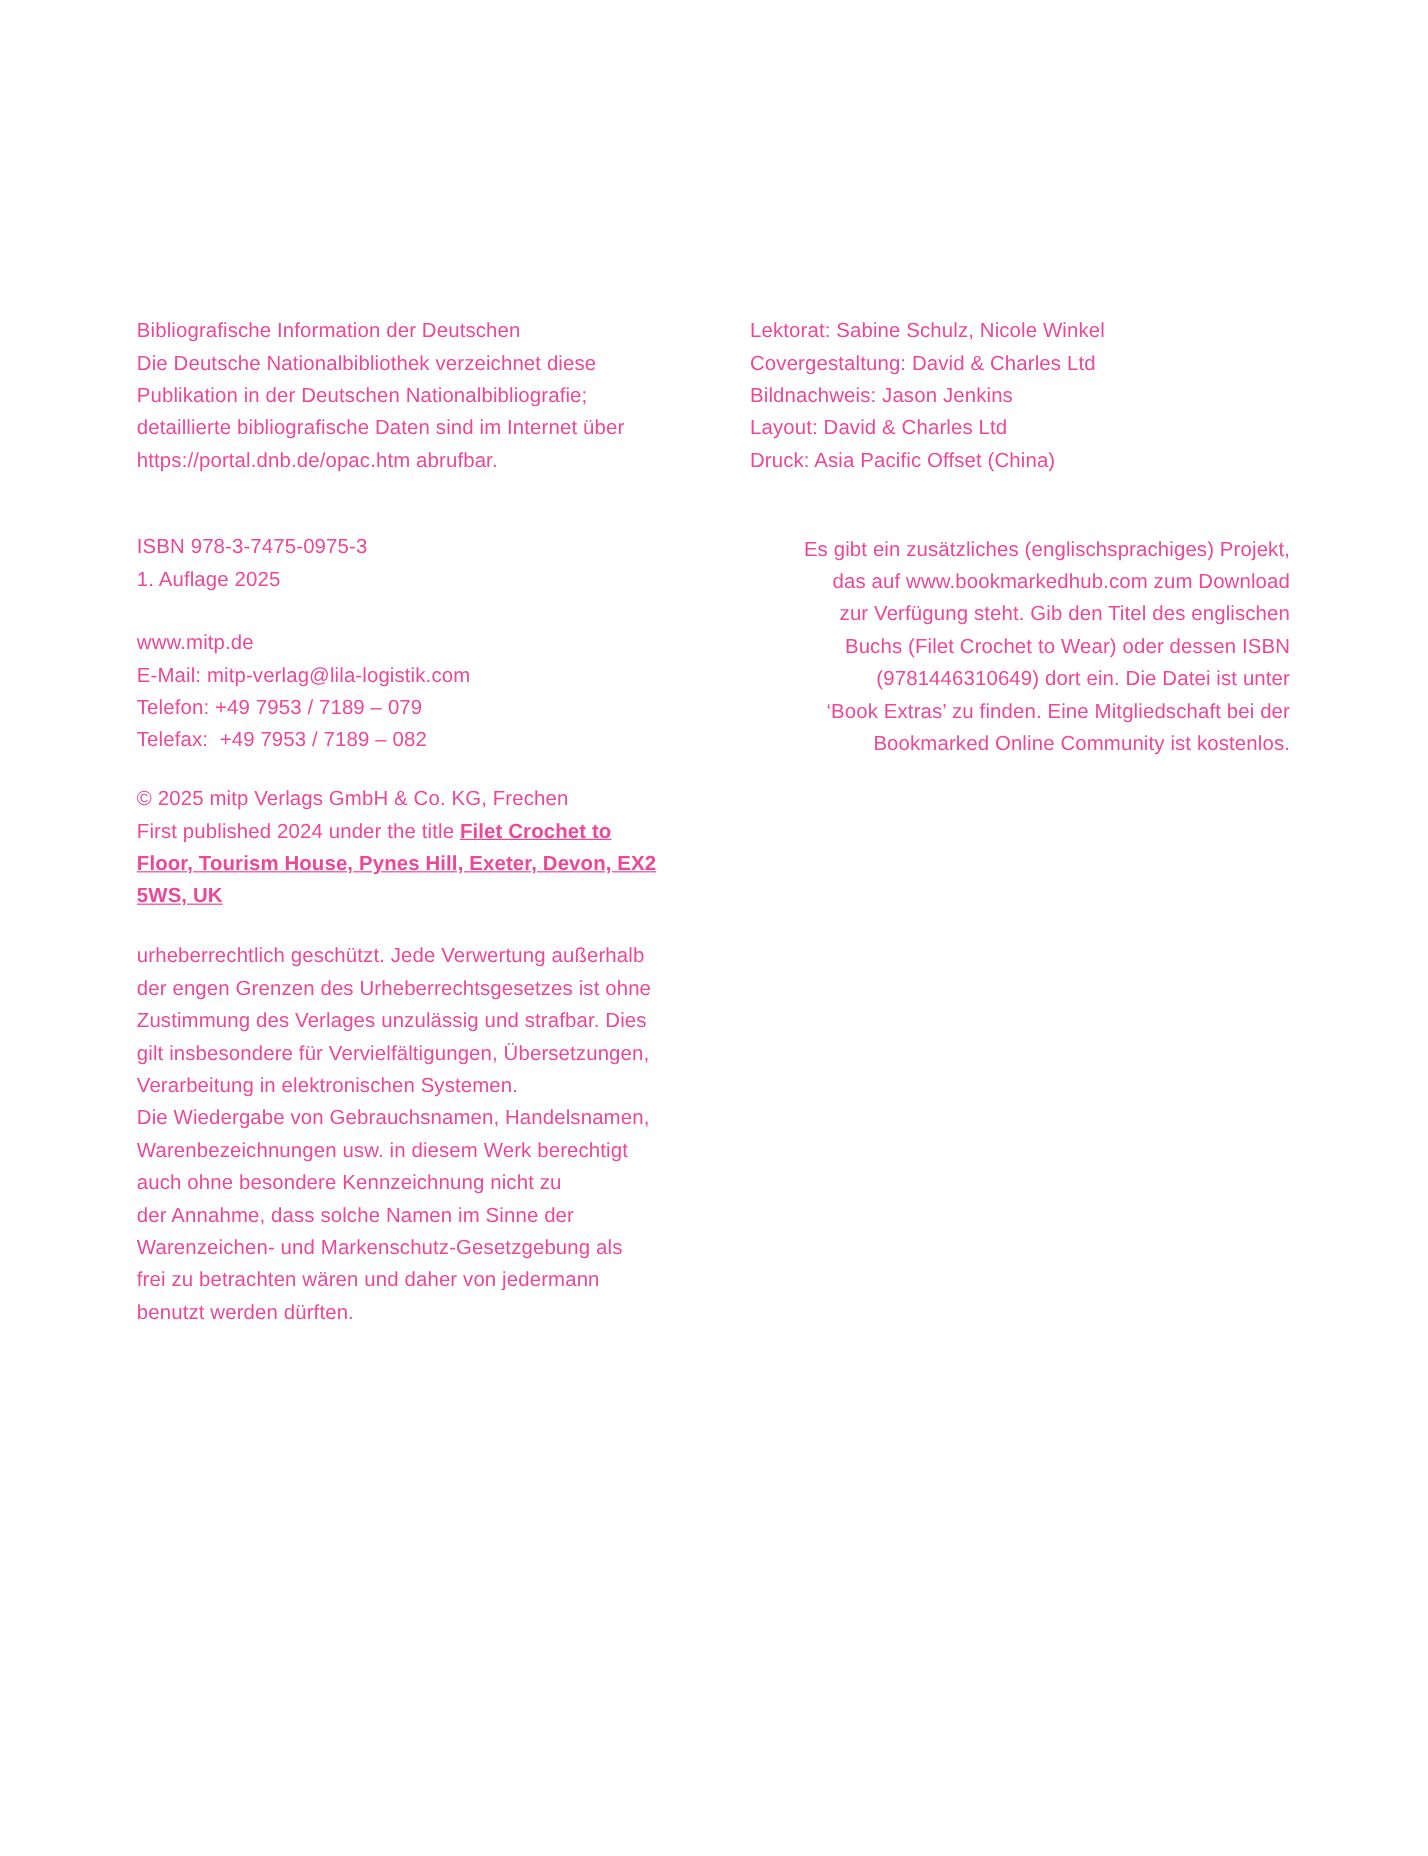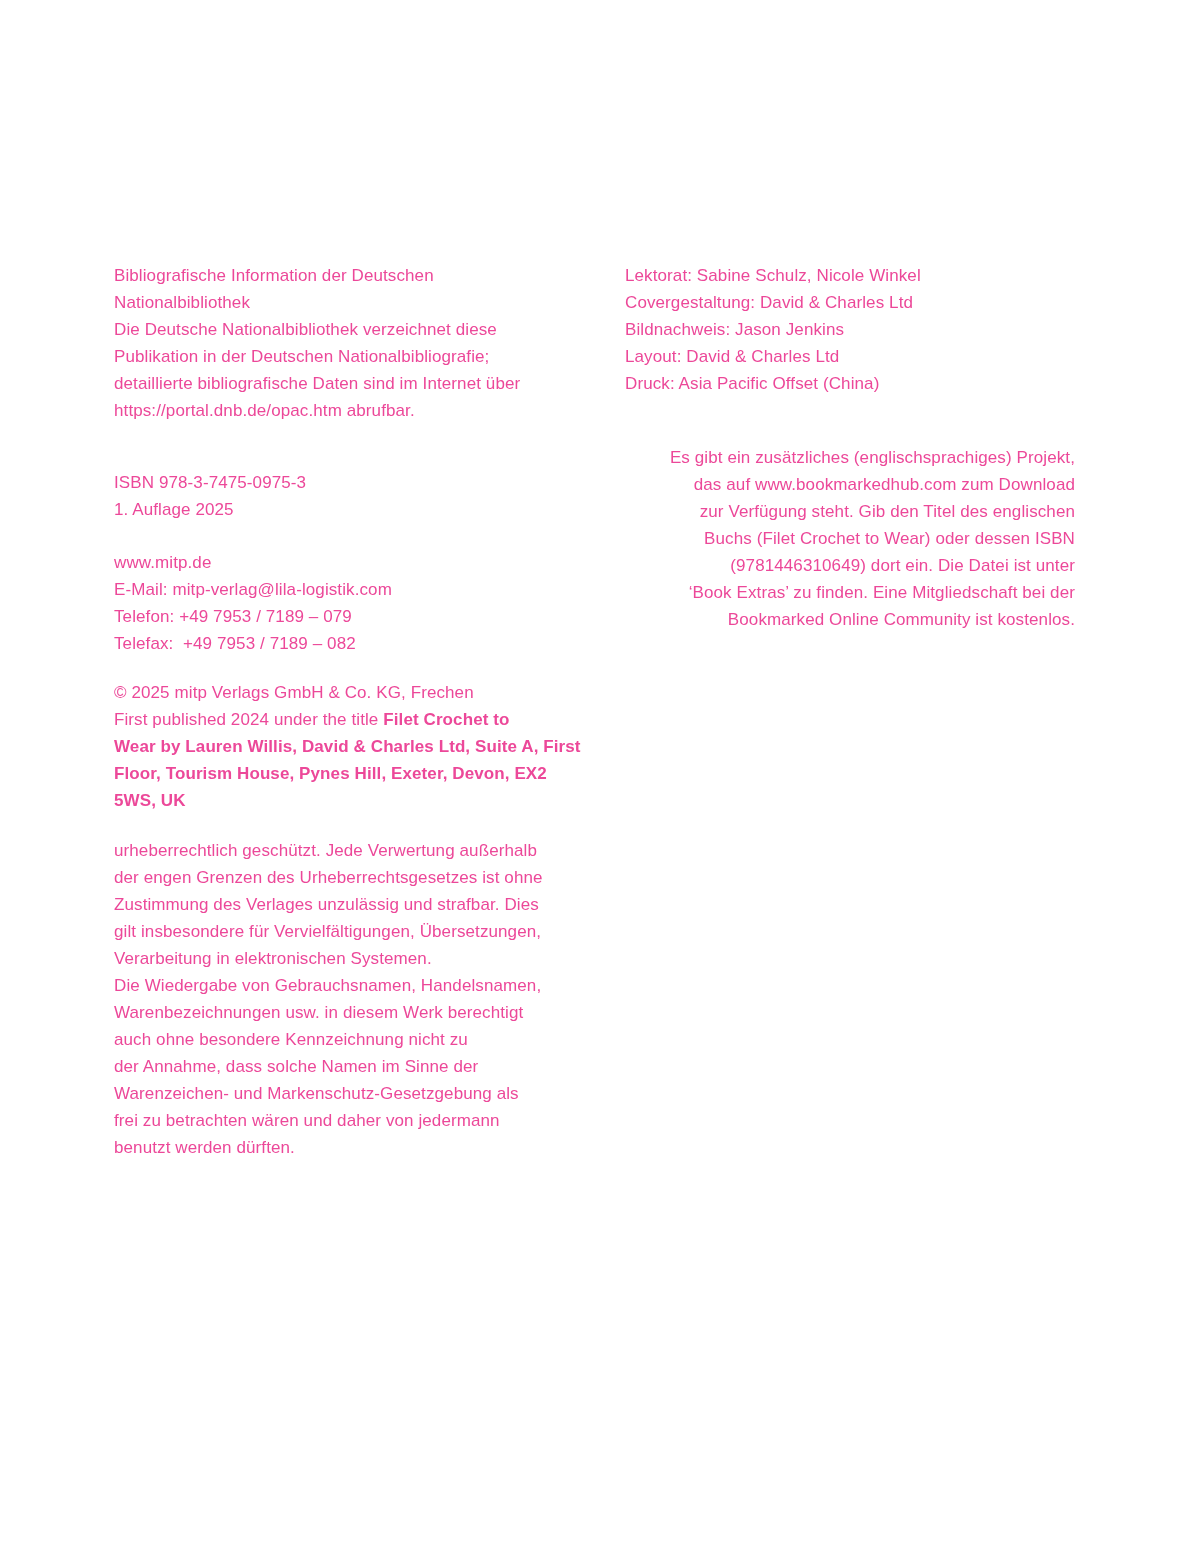--- a/index.html
+++ b/index.html
@@ -29,32 +29,31 @@
   }
   .col-left  { left: 114px; width: 480px; }
   .col-right { left: 625px; width: 450px; }
   .block { margin: 0; }
   .mt-45 { margin-top: 45px; }
   .mt-47 { margin-top: 47px; text-align: right; }
   .mt-26 { margin-top: 26px; }
   .mt-22 { margin-top: 22px; }
   .mt-23 { margin-top: 23px; }
   .line { white-space: pre; }
-  .bold { font-weight: 700; }
+  .bold { font-weight: 700; text-decoration: underline; }
 </style>
 </head>
 <body>
 
 <div class="page">
 
   <div class="col col-left">
 
     <div class="block">
       <div class="line">Bibliografische Information der Deutschen</div>
-      <div class="line">Nationalbibliothek</div>
       <div class="line">Die Deutsche Nationalbibliothek verzeichnet diese</div>
       <div class="line">Publikation in der Deutschen Nationalbibliografie;</div>
       <div class="line">detaillierte bibliografische Daten sind im Internet über</div>
       <div class="line">https://portal.dnb.de/opac.htm abrufbar.</div>
     </div>
 
     <div class="block mt-45">
       <div class="line">ISBN 978-3-7475-0975-3</div>
       <div class="line">1. Auflage 2025</div>
     </div>
@@ -62,21 +61,20 @@
     <div class="block mt-26">
       <div class="line">www.mitp.de</div>
       <div class="line">E-Mail: mitp-verlag@lila-logistik.com</div>
       <div class="line">Telefon: +49 7953 / 7189 – 079</div>
       <div class="line">Telefax:  +49 7953 / 7189 – 082</div>
     </div>
 
     <div class="block mt-22">
       <div class="line">© 2025 mitp Verlags GmbH &amp; Co. KG, Frechen</div>
       <div class="line"><span>First published 2024 under the title </span><span class="bold">Filet Crochet to</span></div>
-      <div class="line bold">Wear by Lauren Willis, David &amp; Charles Ltd, Suite A, First</div>
       <div class="line bold">Floor, Tourism House, Pynes Hill, Exeter, Devon, EX2</div>
       <div class="line bold">5WS, UK</div>
     </div>
 
     <div class="block mt-23">
       <div class="line">urheberrechtlich geschützt. Jede Verwertung außerhalb</div>
       <div class="line">der engen Grenzen des Urheberrechtsgesetzes ist ohne</div>
       <div class="line">Zustimmung des Verlages unzulässig und strafbar. Dies</div>
       <div class="line">gilt insbesondere für Vervielfältigungen, Übersetzungen,</div>
       <div class="line">Verarbeitung in elektronischen Systemen.</div>

